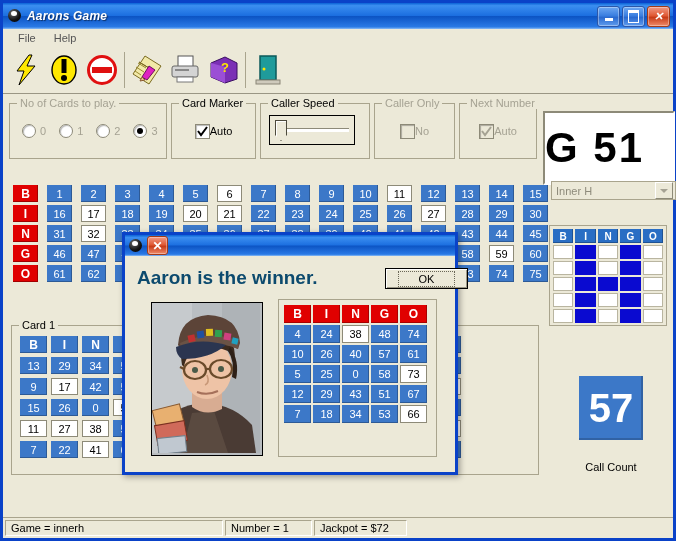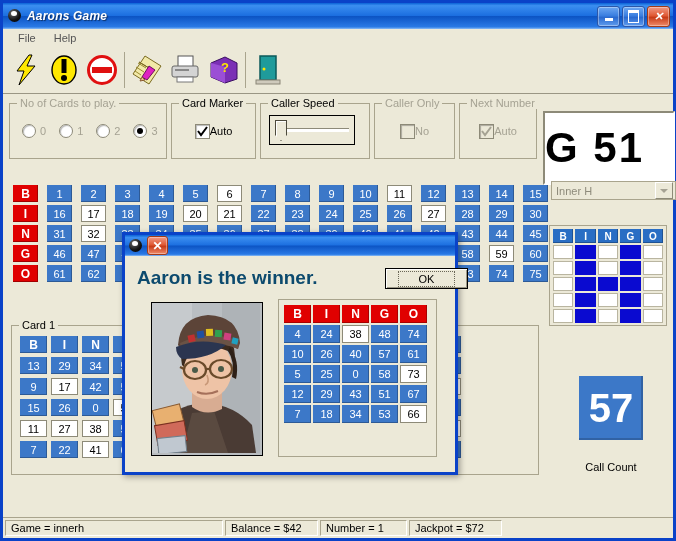--- a/index.html
+++ b/index.html
@@ -760,19 +760,18 @@
               <div class="dc-cell">34</div>
               <div class="dc-cell">53</div>
               <div class="dc-cell un">66</div>
             </div>
           </div>
     </div>
   </div>
 
   <div class="statusbar">
     <span class="sb-cell" style="width:218px;">Game = innerh</span>
-    <span class="sb-cell" style="width:93px;">Balance = $42</span>
     <span class="sb-cell" style="width:87px;">Number = 1</span>
     <span class="sb-cell" style="width:93px;">Jackpot = $72</span>
   </div>
 
  </div>
 </div>
 
 </body></html>

